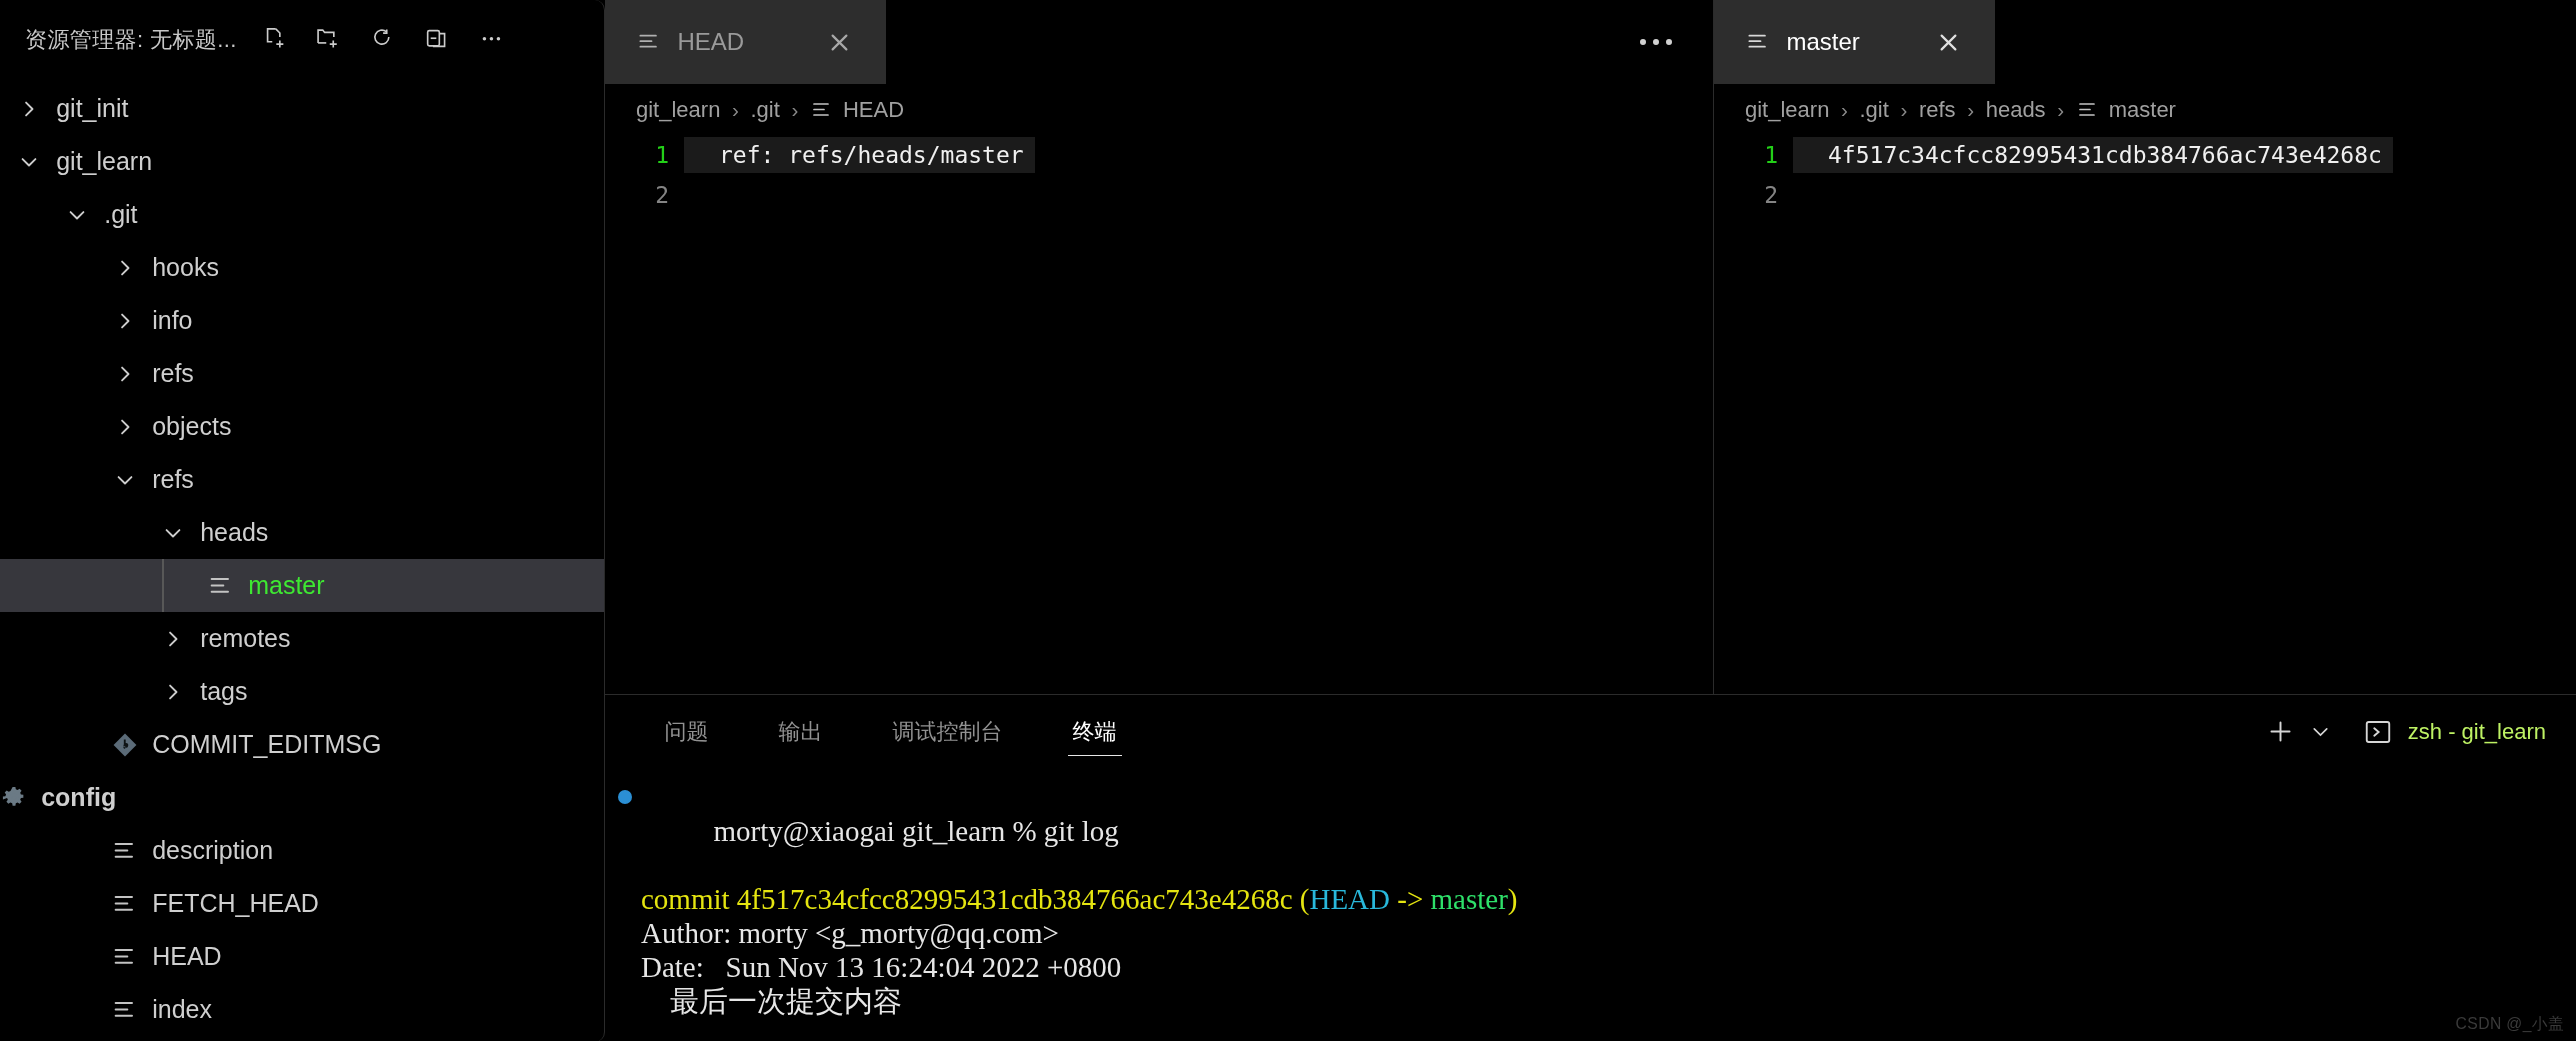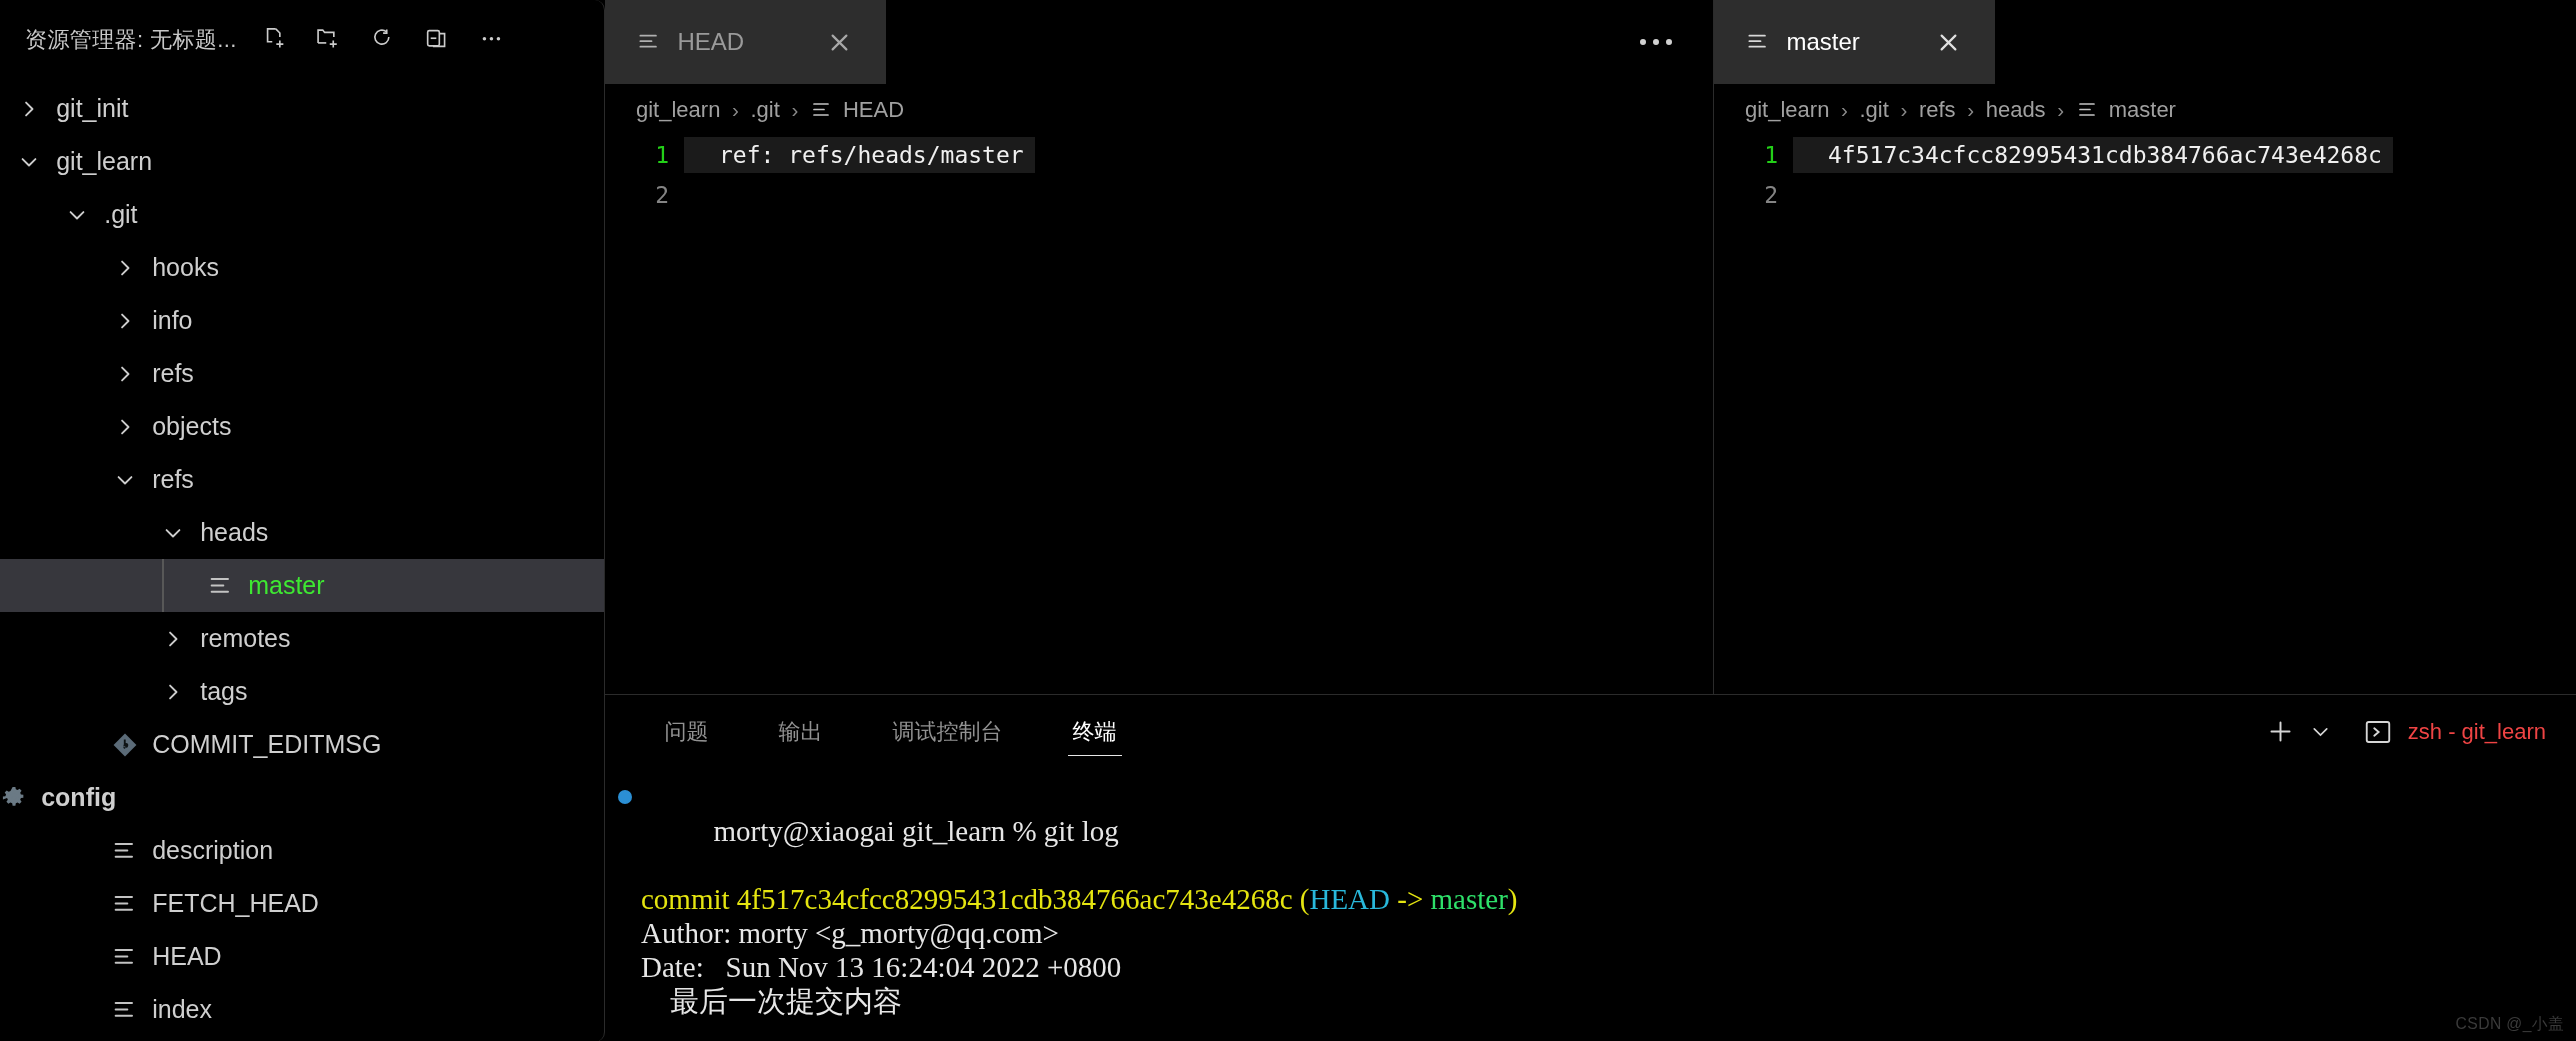--- a/index.html
+++ b/index.html
@@ -121,21 +121,21 @@
     content: ""; position: absolute; left: 21.5px; right: 21.5px; bottom: 11.6px;
     height: 1.7px; background: #e7e7e7;
   }
   .panel-actions { margin-left: auto; display: flex; align-items: center; gap: 0; padding-right: 30px; }
   .pa-ic { width: 31px; height: 31px; margin-right: 11.6px; }
   .pa-ic svg { width: 31px; height: 31px; display: block; }
   .pa-chev { width: 25px; height: 25px; margin-right: 30px; }
   .pa-chev svg { width: 25px; height: 25px; display: block; }
   .pa-term { width: 30px; height: 30px; margin-right: 15px; }
   .pa-term svg { width: 30px; height: 30px; display: block; }
-  .pa-label { font-size: 22px; color: #ef4444; white-space: nowrap; }
+  .pa-label { font-size: 22px; color: #bef264; white-space: nowrap; }
 
   .term {
     flex: 1 1 auto; padding: 11.6px 0 0 36px; font-family: Liberation Serif, serif;
     font-size: 29px; color: #e6e6e6; line-height: 34px; position: relative;
   }
   .tline { white-space: pre; position: relative; }
   .bullet {
     position: absolute; left: -23px; top: 10.7px; width: 14px; height: 14px;
     border-radius: 50%; background: #2b8fd4;
   }

